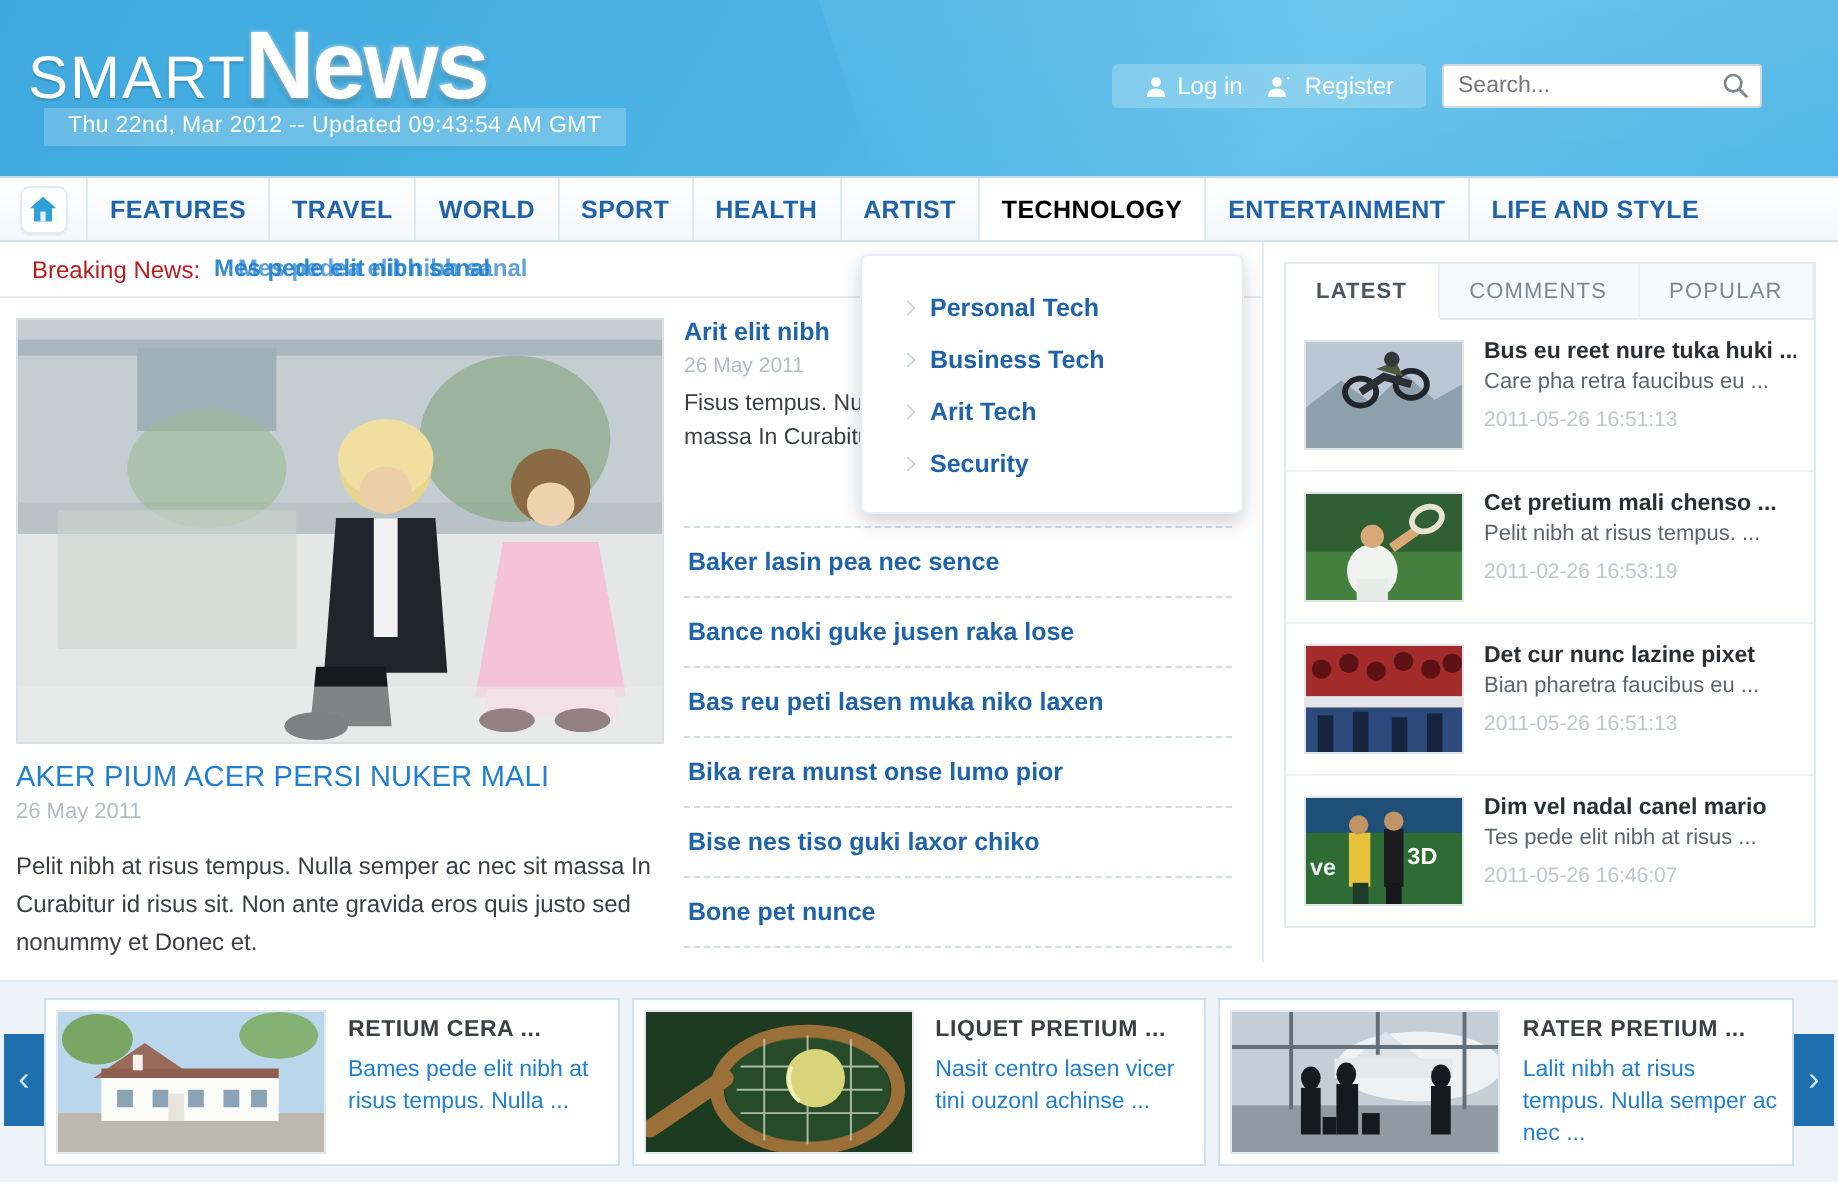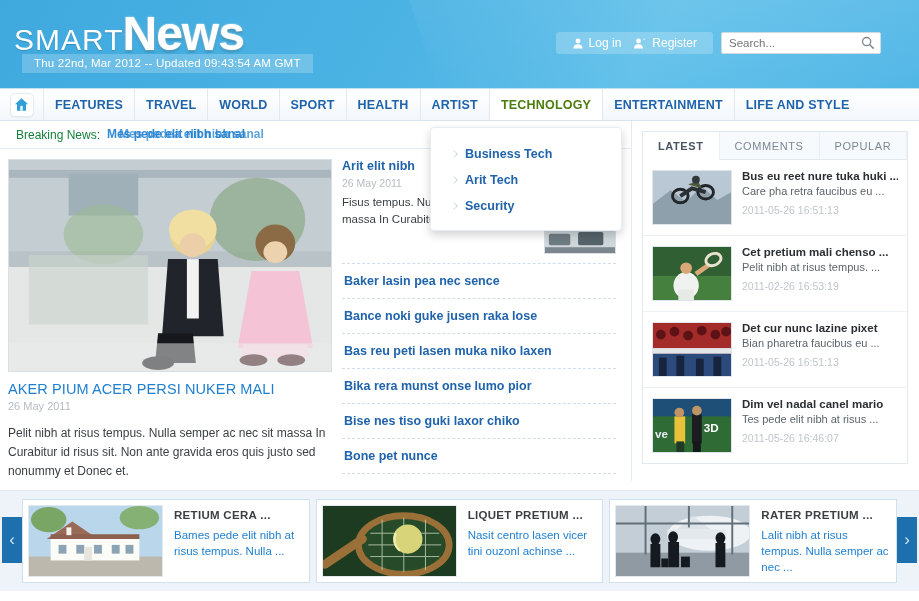--- a/index.html
+++ b/index.html
@@ -68,21 +68,21 @@
   .home-btn {
     width:24px;height:24px;border-radius:5px;background:#fff;
     border:1px solid #e3ebf2; display:flex;align-items:center;justify-content:center;
     box-shadow:0 1px 1px rgba(0,0,0,.05);
   }
   .nav-item {
     display:flex; align-items:center; padding:0 11px;
     font-size:12.5px; font-weight:bold; color:#1f63ab; letter-spacing:.2px;
     border-right:1px solid #e2eaf1; cursor:pointer; white-space:nowrap;
   }
-  .nav-item.active { color:#4d7c0f; background:#ffffff; position:relative; z-index:30;}
+  .nav-item.active { color:#000000; background:#ffffff; position:relative; z-index:30;}
   .nav-item:last-child { border-right:none; }
 
   
   .dropdown {
     position:absolute; left:430px; top:127px; width:192px;
     background:#ffffff; border:1px solid #e6eef4; border-radius:4px;
     box-shadow:0 4px 10px rgba(0,0,0,.18); padding:13px 0 11px 0; z-index:40;
   }
   .dd-item {
     display:flex; align-items:center; padding:6px 0 6px 20px;
@@ -94,21 +94,21 @@
     transform: rotate(45deg) scale(.9); opacity:.7;
   }
 
   
   .content { display:flex; padding:0; background:#fff; }
   .leftcol { width:632px; border-right:1px solid #e4ebf1; }
   .breaking {
     height:28px; display:flex; align-items:center; padding-left:16px;
     border-bottom:1px solid #e4ebf1; overflow:hidden; white-space:nowrap;
   }
-  .breaking-lbl { font-size:12px; color:#15803d; margin-right:7px; }
+  .breaking-lbl { font-size:12px; color:#b91c1c; margin-right:7px; }
   .ticker { position:relative; height:16px; width:240px; overflow:hidden; }
   .ticker span {
     position:absolute; left:0; top:0; font-size:12px; font-weight:bold; color:#1f7fd0;
     white-space:nowrap;
   }
   .ticker .t1 { opacity:.92; }
   .ticker .t2 { left:12px; opacity:.72; }
 
   .maingrid { display:flex; padding:10px 0 0 0; }
   .feature { width:336px; padding:0 6px 0 8px; }
@@ -237,20 +237,24 @@
       <div class="nav-item">SPORT</div>
       <div class="nav-item">HEALTH</div>
       <div class="nav-item">ARTIST</div>
       <div class="nav-item active">TECHNOLOGY</div>
       <div class="nav-item">ENTERTAINMENT</div>
       <div class="nav-item">LIFE AND STYLE</div>
     </div>
   </div>
 
   <div class="dropdown">
+    <div class="dd-item">
+      <span class="dd-bullet"></span>
+      <span>Personal Tech</span>
+    </div>
     <div class="dd-item">
       <span class="dd-bullet"></span>
       <span>Business Tech</span>
     </div>
     <div class="dd-item">
       <span class="dd-bullet"></span>
       <span>Arit Tech</span>
     </div>
     <div class="dd-item">
       <span class="dd-bullet"></span>

